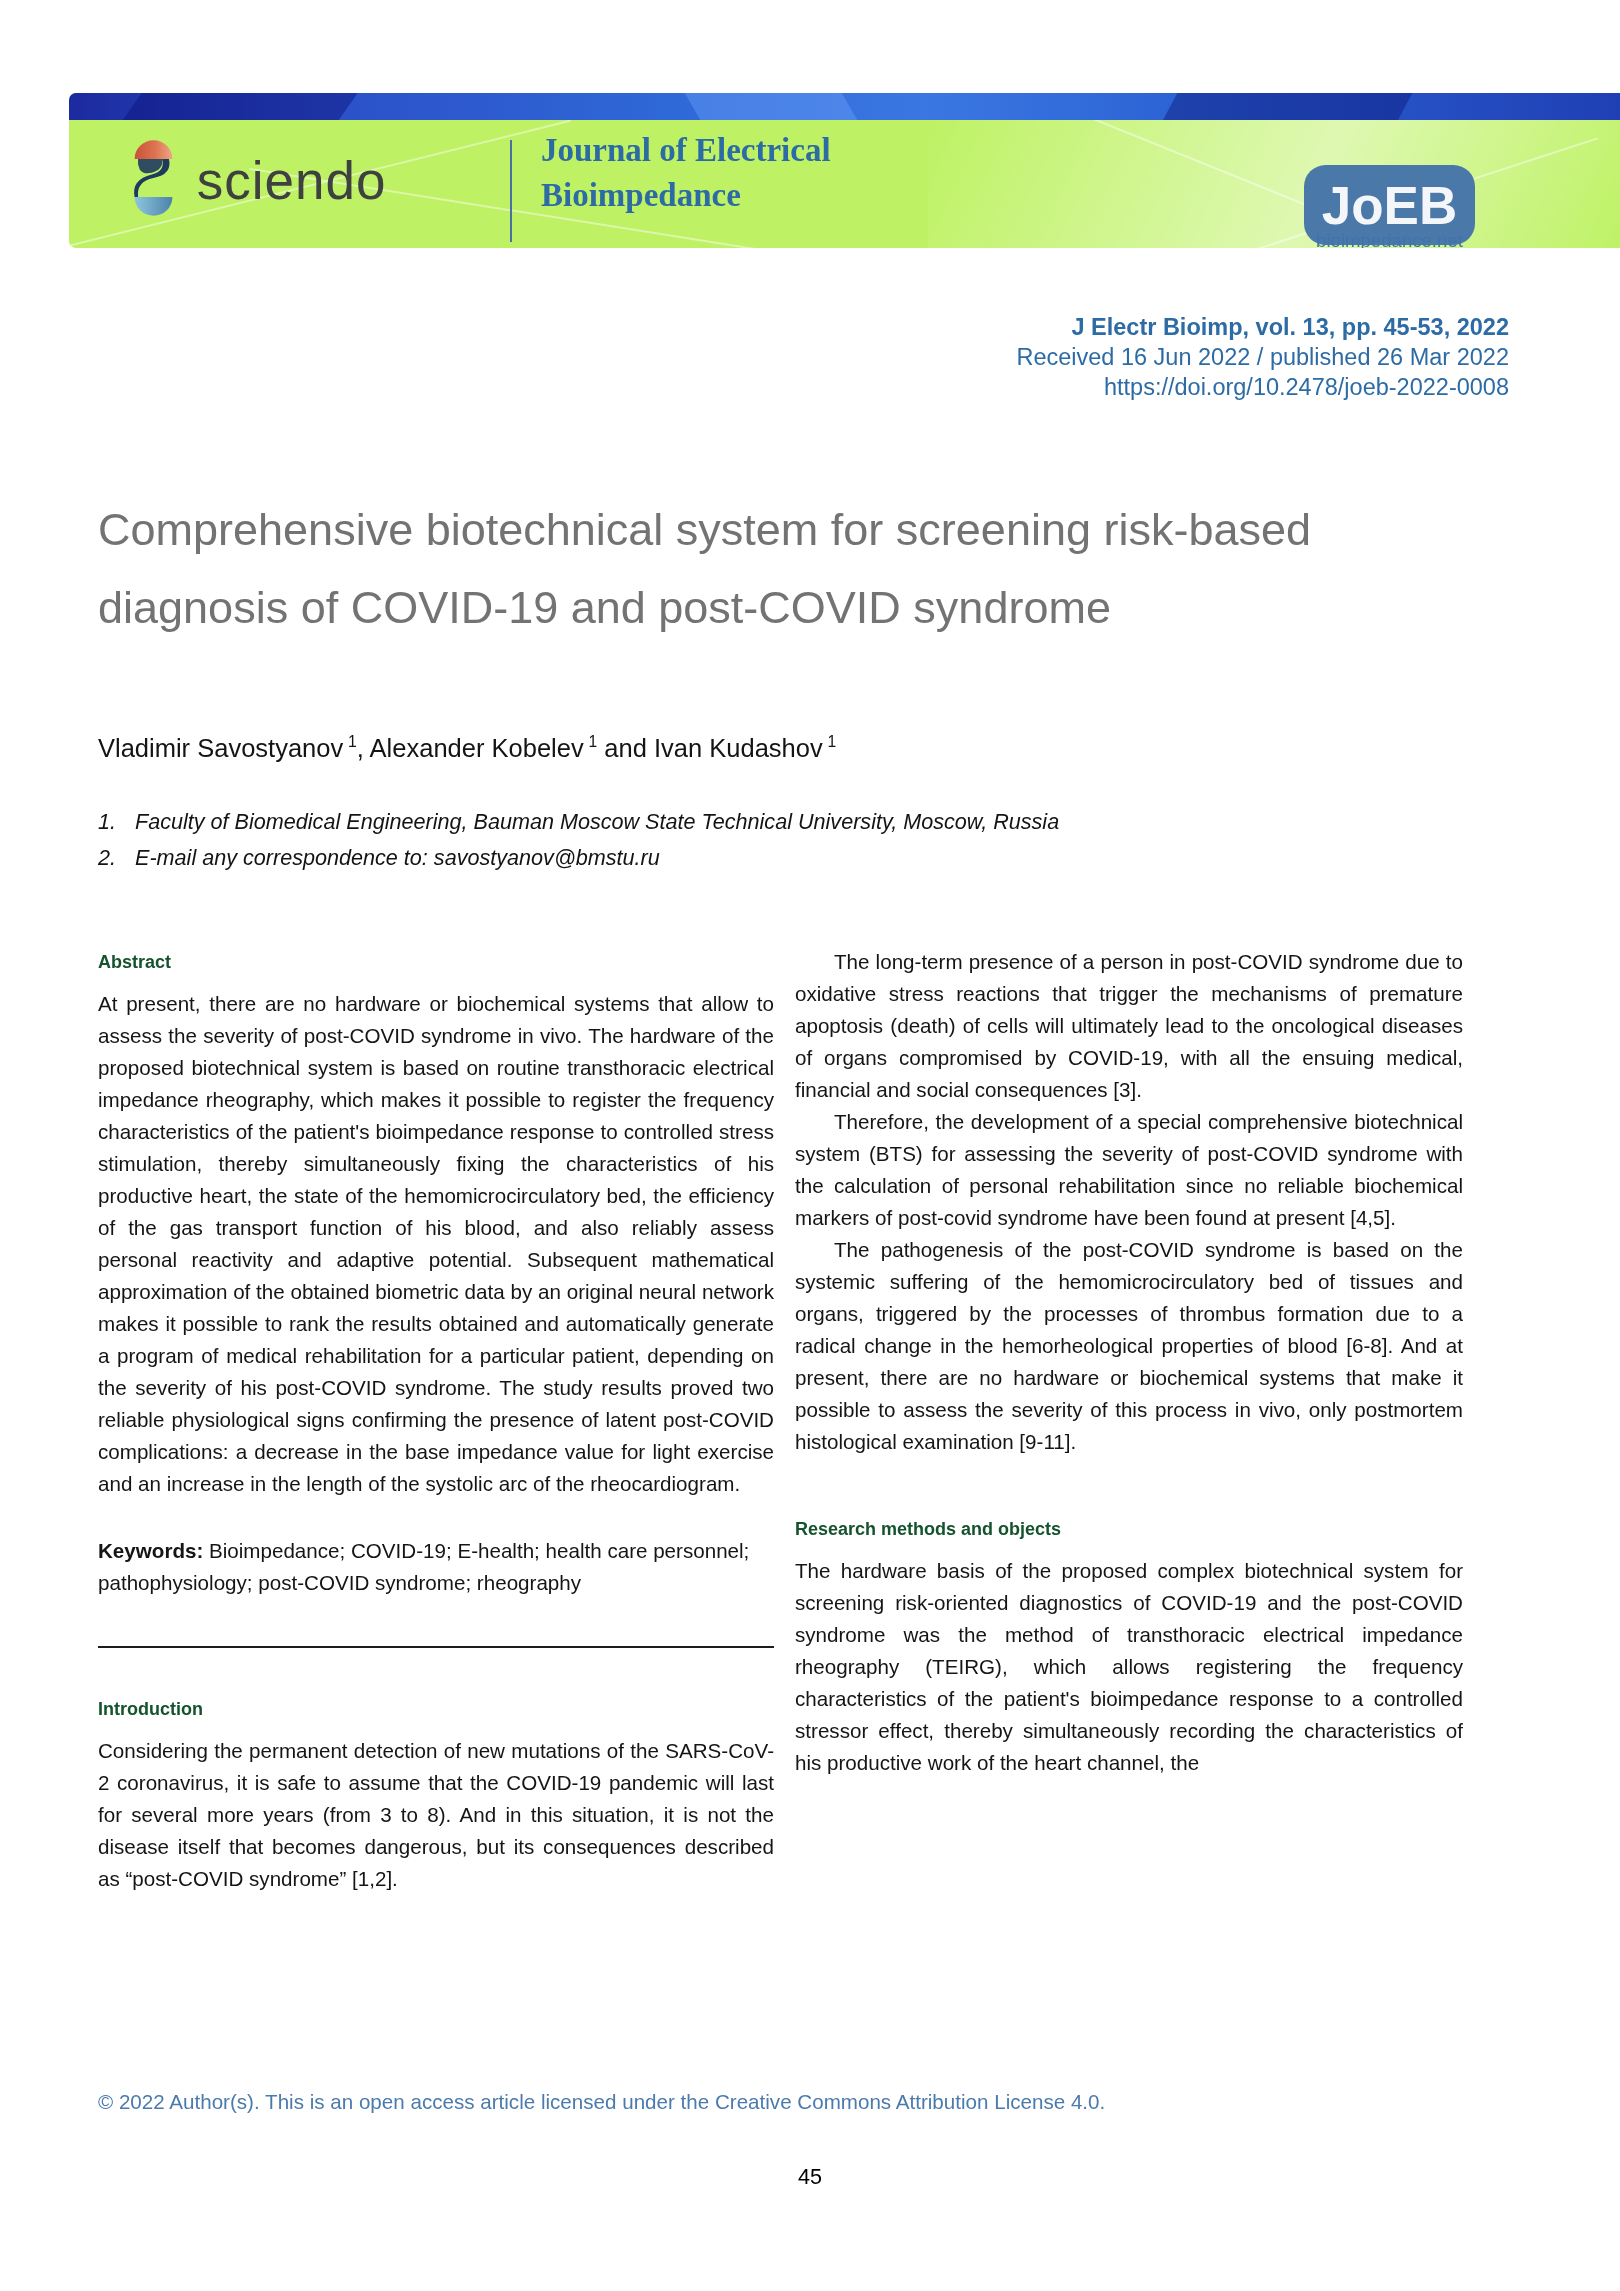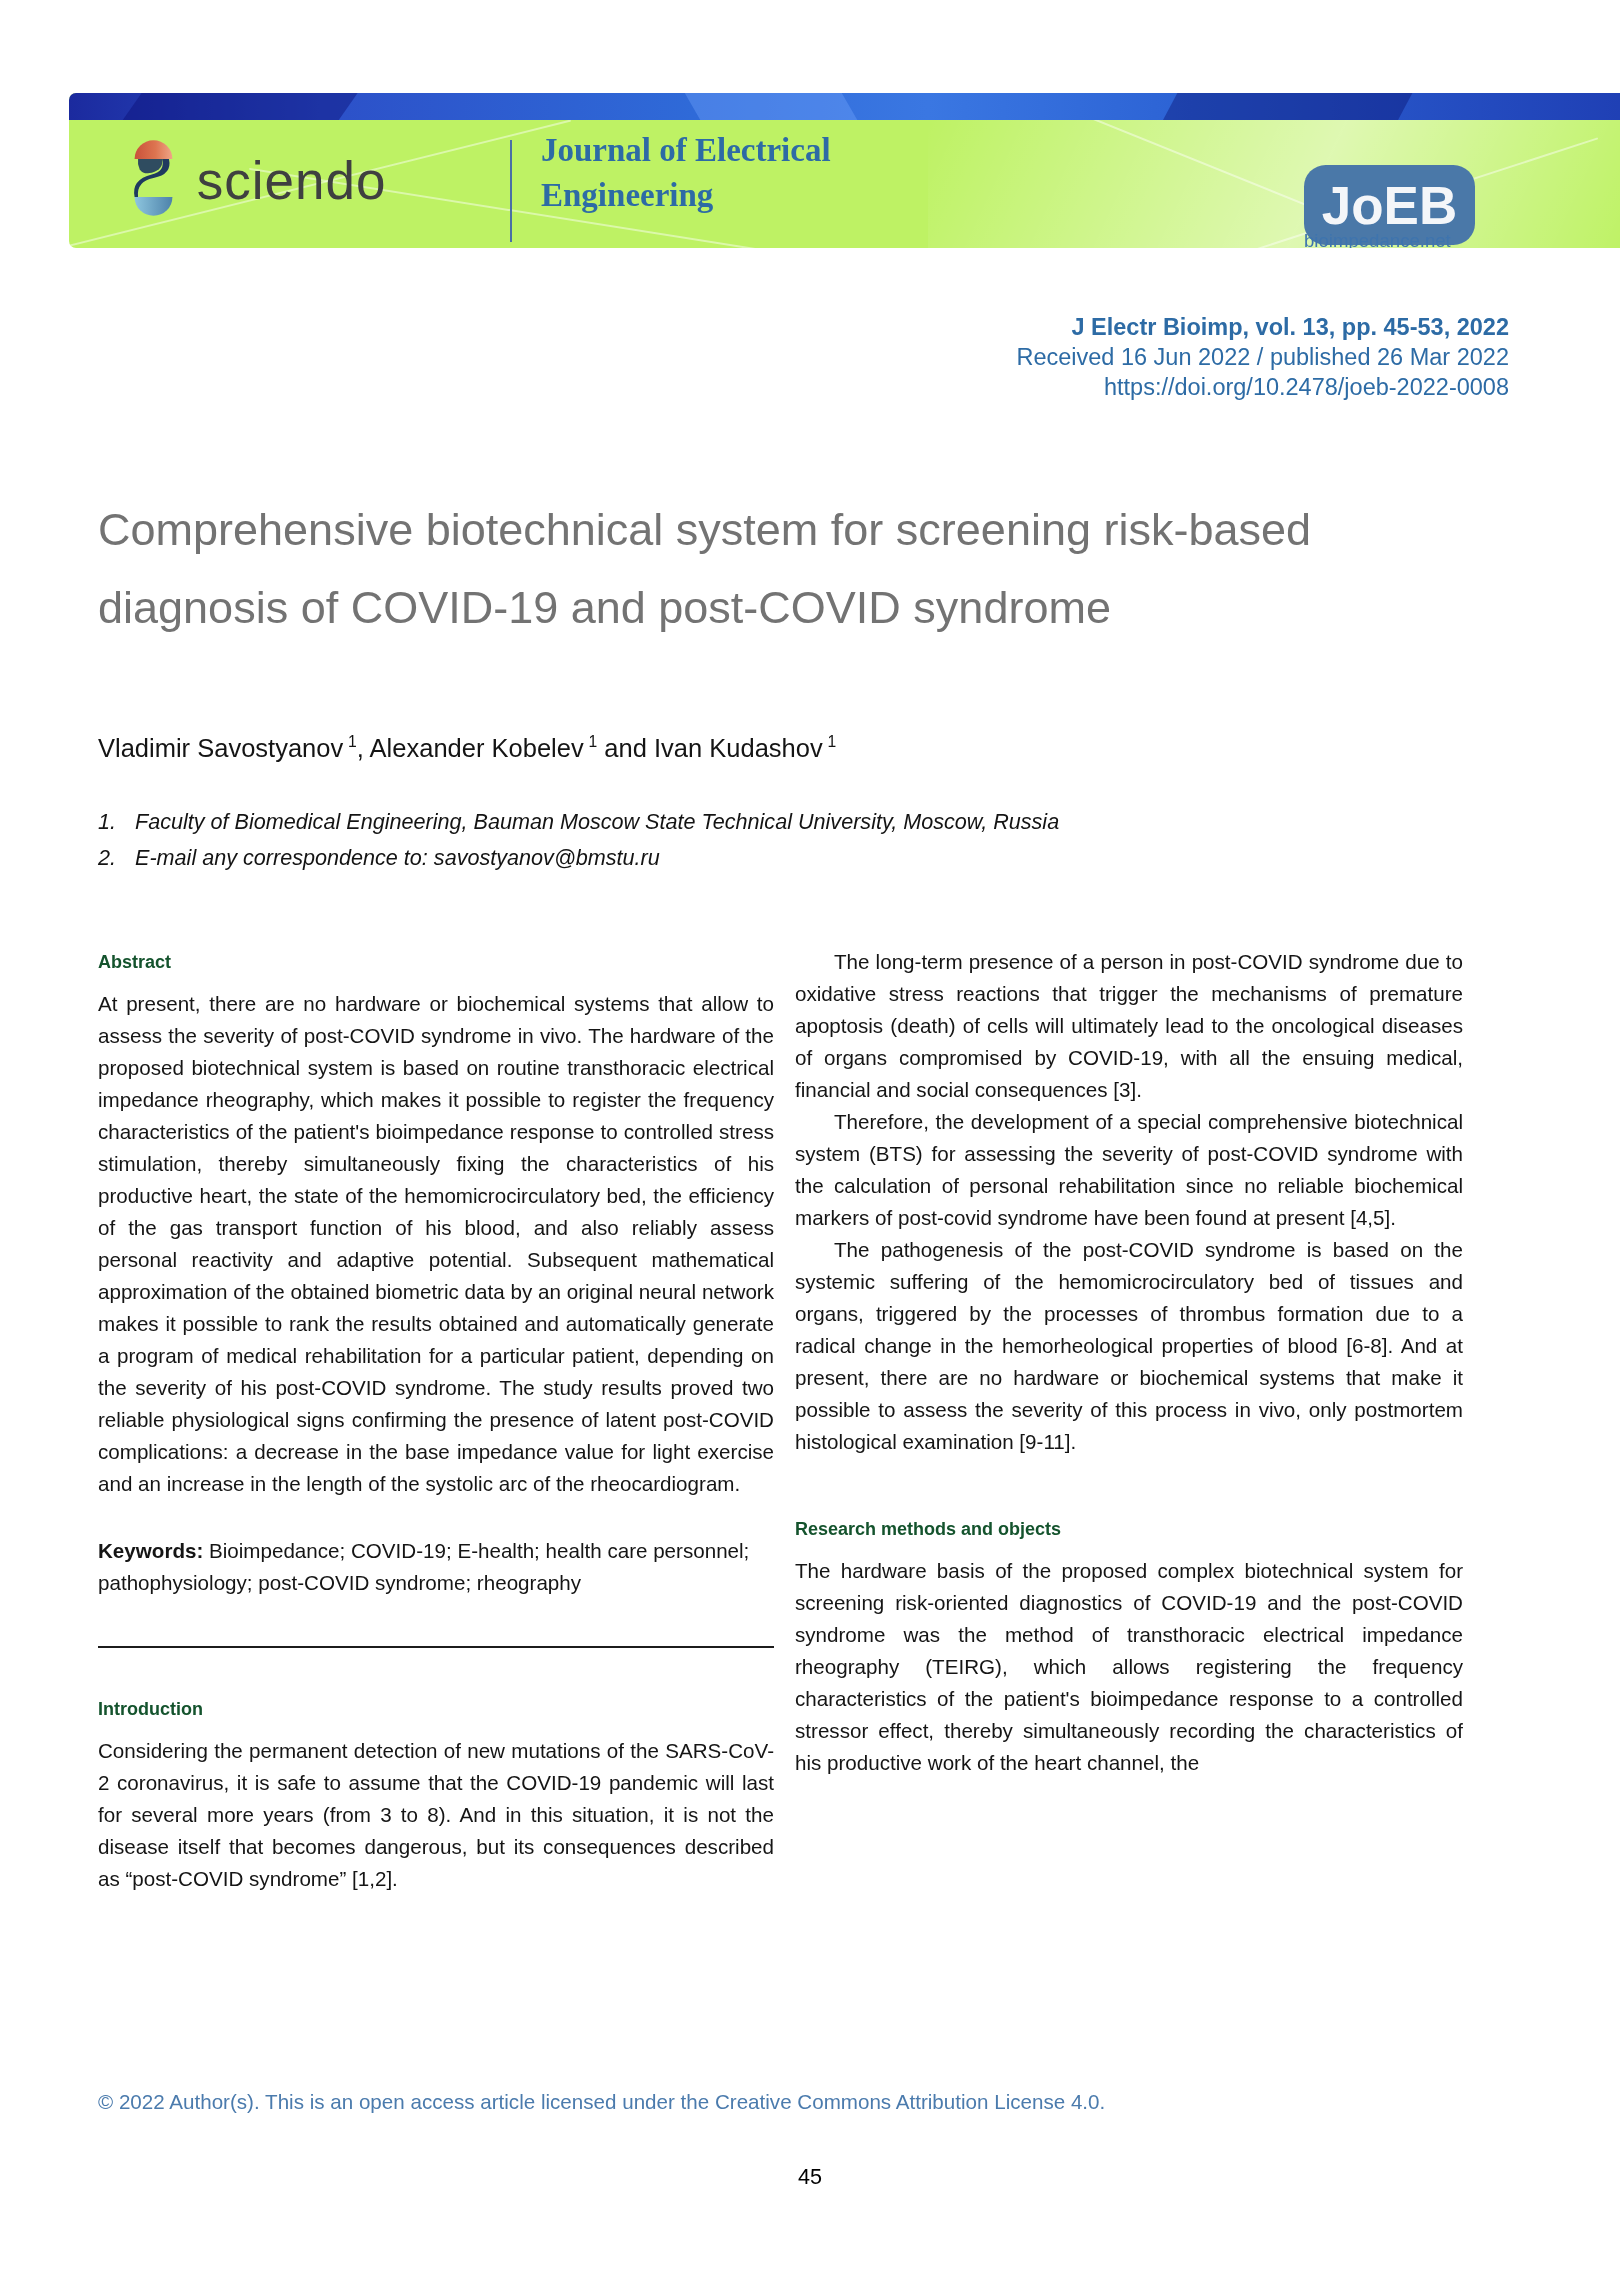--- a/index.html
+++ b/index.html
@@ -40,21 +40,21 @@
     position:absolute;left:472px;top:35px;
     font-family:"Liberation Serif",serif;font-weight:700;
     font-size:33px;line-height:45px;color:#2d6ba5;
   }
   .joeb-box{
     position:absolute;left:1235px;top:49px;width:171px;height:80px;
     background:#4a78a8;border-radius:21.6px;
     display:flex;align-items:center;justify-content:center;margin-top:23px;
   }
   .joeb-text{color:#f4f6f9;font-size:53px;font-weight:700;letter-spacing:0px;}
-  .joeb-site{position:absolute;left:1235px;top:137px;width:171px;text-align:left;
+  .joeb-site{position:absolute;left:1235px;top:137px;width:171px;text-align:center;
     font-size:18.6px;color:#3e74ae;}
 
   
   .citation{
     position:absolute;right:111px;top:312px;text-align:right;
     color:#2d6ba5;font-size:23.5px;line-height:30px;
   }
   .citation .c1{font-weight:700;}
 
   
@@ -129,21 +129,21 @@
           <path d="M14 22 H42 Q44 34 30 38 Q20 40 16 34 Q13 28 14 22 Z" fill="#1f3a5f" opacity="0.9"></path>
         </svg>
       </span>
       <span class="sciendo-word">sciendo</span>
     </div>
 
     <div class="banner-divider"></div>
 
     <div class="journal-name">
       <div>Journal of Electrical</div>
-      <div>Engineering</div>
+      <div>Bioimpedance</div>
     </div>
 
     <div class="joeb-box">
       <span class="joeb-text">JoEB</span>
     </div>
     <div class="joeb-site">bioimpedance.net</div>
   </div>
 
   <div class="citation">
     <div class="c1">J Electr Bioimp, vol. 13, pp. 45-53, 2022</div>

